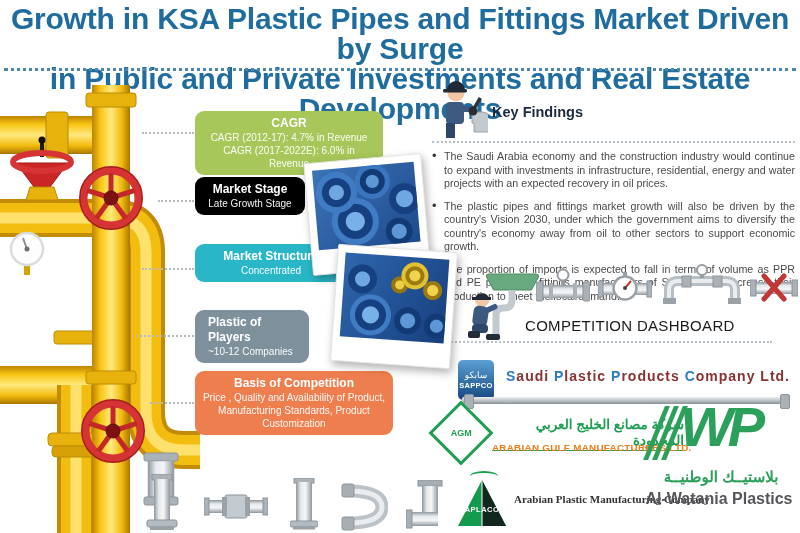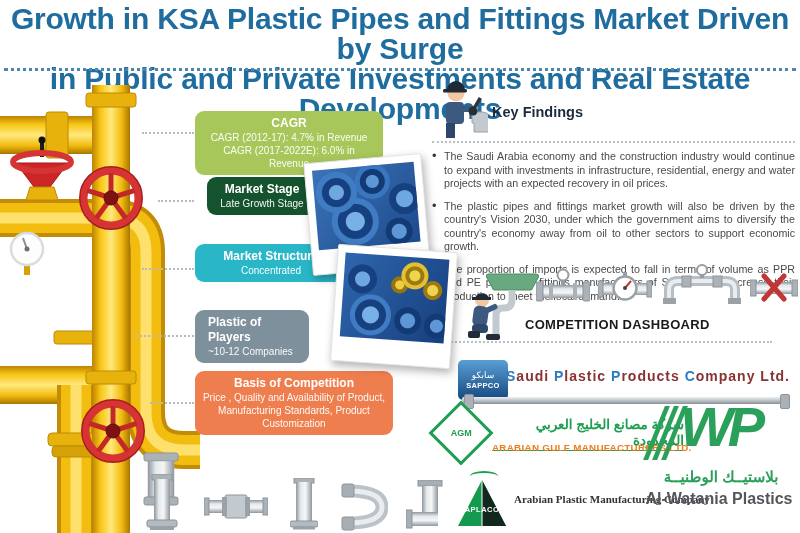--- a/index.html
+++ b/index.html
@@ -50,25 +50,25 @@
 
   
   #kf-head{position:absolute;left:492px;top:104px;font-size:14.5px;font-weight:700;color:#1b2a3d;}
   .dash-sep1{position:absolute;left:432px;top:141px;width:363px;border-top:2px dotted #b9c2c8;}
   #kf-list{position:absolute;left:432px;top:150px;width:363px;margin:0;padding:0;list-style:none;}
   #kf-list li{position:relative;padding-left:12px;margin-bottom:9px;font-size:10.7px;line-height:13.5px;
               color:#4a4a4a;text-align:justify;}
   #kf-list li::before{content:"\2022";position:absolute;left:0;top:-1px;color:#3a3a3a;font-size:13px;}
 
   
-  #cd-label{position:absolute;left:525px;top:317px;font-size:13px;font-weight:700;color:#1a1a1a;letter-spacing:.3px;}
+  #cd-label{position:absolute;left:525px;top:317px;font-size:15px;font-weight:400;color:#1a1a1a;letter-spacing:.3px;}
   .dash-sep2{position:absolute;left:432px;top:341px;width:340px;border-top:2px dotted #b9c2c8;}
 
   
-  .sappco-badge{position:absolute;left:458px;top:360px;width:50px;height:40px;border-radius:5px;
+  .sappco-badge{position:absolute;left:458px;top:360px;width:36px;height:40px;border-radius:5px;
      background:linear-gradient(180deg,#5a9fd4,#14487f);color:#fff;text-align:center;
      display:flex;flex-direction:column;justify-content:center;}
   .sappco-badge .ar{font-size:9px;line-height:11px;}
   .sappco-badge .en{font-size:7.5px;font-weight:700;letter-spacing:.3px;}
   #sappco-name{position:absolute;left:506px;top:368px;font-size:14px;font-weight:700;letter-spacing:1px;}
   .sappco-pipe{position:absolute;left:462px;top:397px;width:328px;height:7px;
      background:linear-gradient(180deg,#eef1f2,#b9c0c5 55%,#878f95);border-radius:2px;}
   .sappco-pipe::before,.sappco-pipe::after{content:"";position:absolute;top:-3px;width:8px;height:13px;
      background:#aab2b8;border:1px solid #8d959b;border-radius:2px;}
   .sappco-pipe::before{left:2px;} .sappco-pipe::after{right:0;}
@@ -212,21 +212,21 @@
   <div class="leader" style="left:158px;top:200px;width:36px"></div>
   <div class="leader" style="left:142px;top:268px;width:52px"></div>
   <div class="leader" style="left:136px;top:335px;width:58px"></div>
   <div class="leader" style="left:150px;top:402px;width:44px"></div>
 
   <div class="mb" id="box-cagr" style="background: rgb(167, 199, 90);">
     <div class="mb-title">CAGR</div>
     <div class="mb-line">CAGR (2012-17): 4.7% in Revenue</div>
     <div class="mb-line">CAGR (2017-2022E): 6.0% in Revenue</div>
   </div>
-  <div class="mb" id="box-stage" style="background: #14532d; margin-left: 12px;">
+  <div class="mb" id="box-stage" style="background: #000000;">
     <div class="mb-title">Market Stage</div>
     <div class="mb-line">Late Growth Stage</div>
   </div>
   <div class="mb" id="box-structure" style="background: rgb(41, 183, 200);">
     <div class="mb-title">Market Structure</div>
     <div class="mb-line">Concentrated</div>
   </div>
   <div class="mb" id="box-players" style="background: rgb(125, 144, 156);">
     <div class="mb-title">Plastic of Players</div>
     <div class="mb-line">~10-12 Companies</div>

